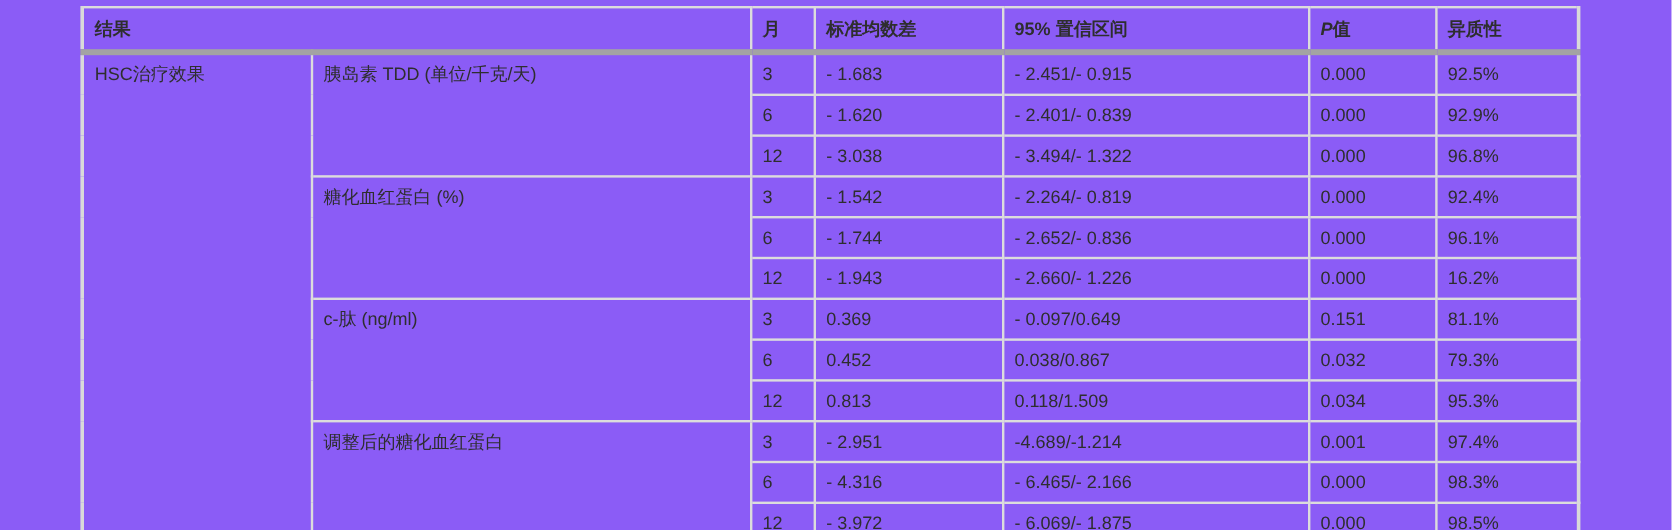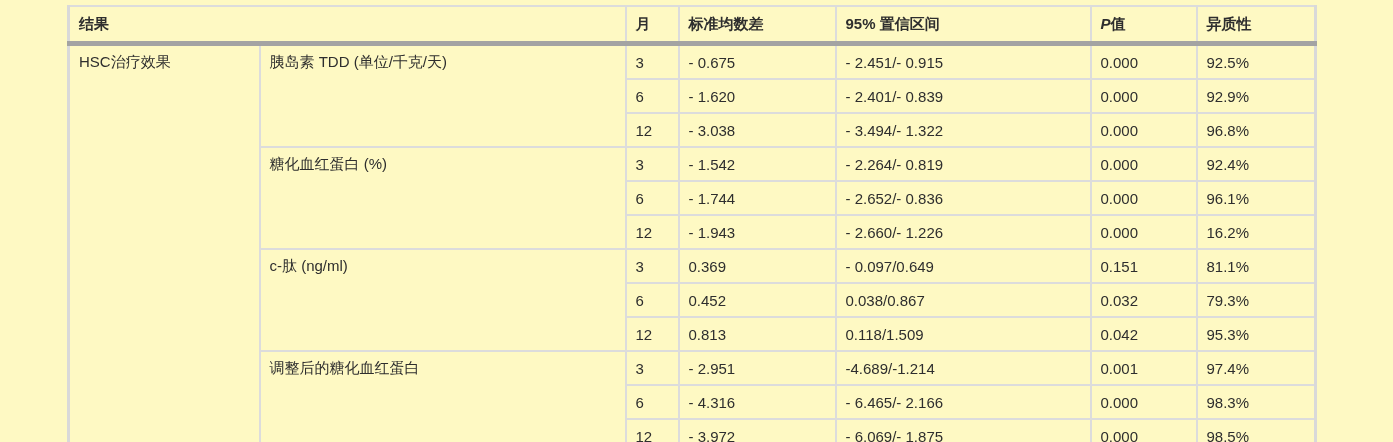--- a/index.html
+++ b/index.html
@@ -7,21 +7,21 @@
     padding: 0;
     background: #ffffff;
     font-family: "Liberation Sans", "DejaVu Sans", sans-serif;
     color: #2e2e2e;
   }
   .page {
     width: 1393px;
     height: 442px;
     box-sizing: border-box;
     padding: 5px 0 0 67px;
-    background: #fef9c3;
+    background: #8b5cf6;
     overflow: hidden;
   }
   table.results {
     border-collapse: collapse;
     table-layout: fixed;
     width: 1247px;
     border: 3px solid #d9d9d9;
     border-top-width: 2px;
     border-bottom-width: 4px;
     font-size: 15px;
@@ -77,21 +77,21 @@
         <th>95% 置信区间</th>
         <th><span class="p-italic">P</span><span>值</span></th>
         <th>异质性</th>
       </tr>
     </thead>
     <tbody>
       <tr>
         <td rowspan="12" class="group-cell">HSC治疗效果</td>
         <td rowspan="3" class="outcome-cell">胰岛素 TDD (单位/千克/天)</td>
         <td>3</td>
-        <td>- 0.675</td>
+        <td>- 1.683</td>
         <td>- 2.451/- 0.915</td>
         <td>0.000</td>
         <td>92.5%</td>
       </tr>
       <tr>
         <td>6</td>
         <td>- 1.620</td>
         <td>- 2.401/- 0.839</td>
         <td>0.000</td>
         <td>92.9%</td>
@@ -137,21 +137,21 @@
         <td>6</td>
         <td>0.452</td>
         <td>0.038/0.867</td>
         <td>0.032</td>
         <td>79.3%</td>
       </tr>
       <tr>
         <td>12</td>
         <td>0.813</td>
         <td>0.118/1.509</td>
-        <td>0.042</td>
+        <td>0.034</td>
         <td>95.3%</td>
       </tr>
       <tr>
         <td rowspan="3" class="outcome-cell">调整后的糖化血红蛋白</td>
         <td>3</td>
         <td>- 2.951</td>
         <td>-4.689/-1.214</td>
         <td>0.001</td>
         <td>97.4%</td>
       </tr>

